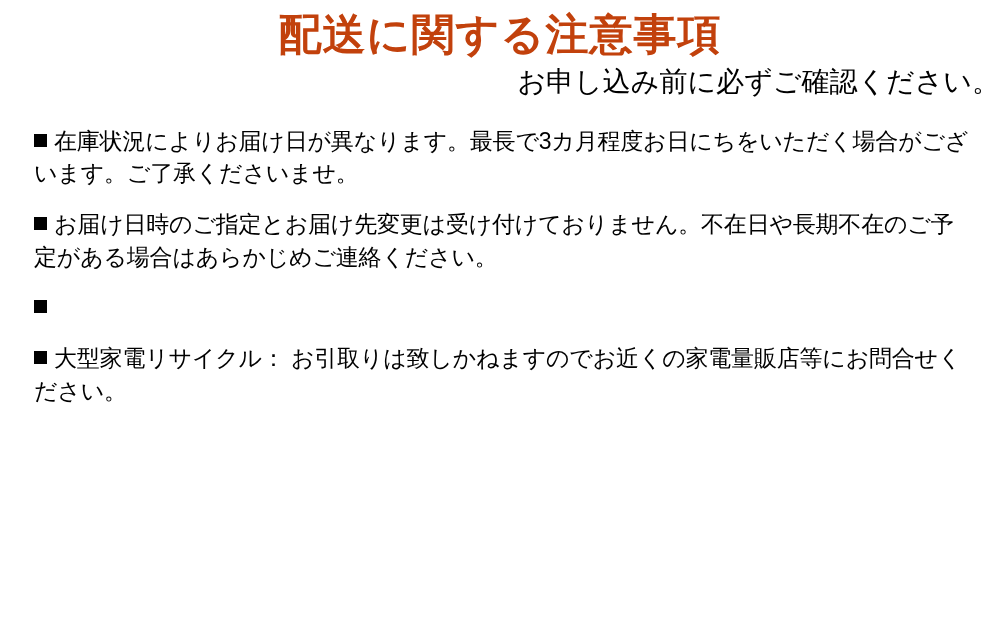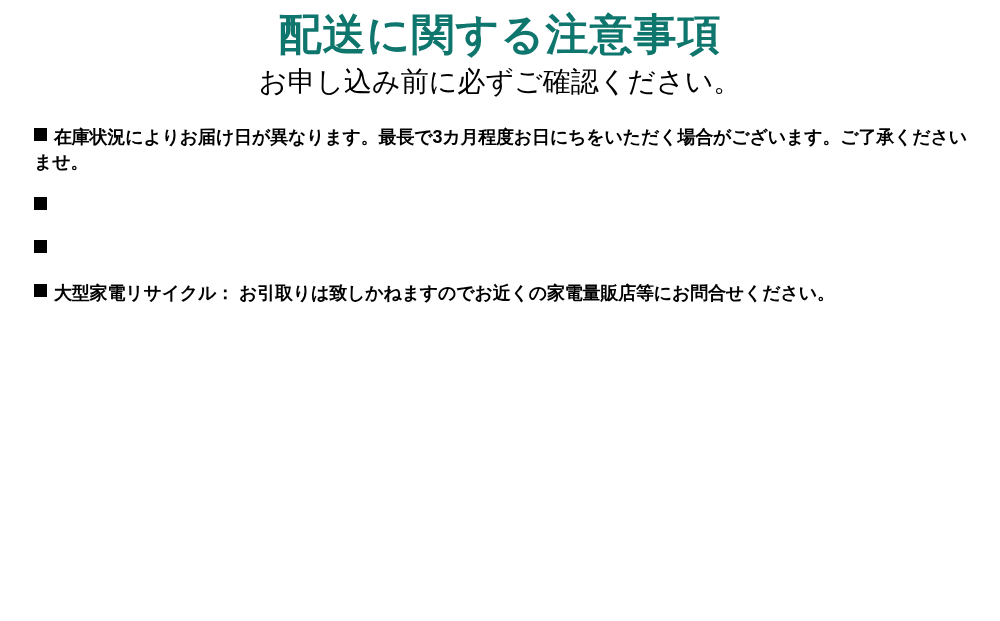--- a/index.html
+++ b/index.html
@@ -16,49 +16,48 @@
   }
   .page {
     width: 1000px;
     height: 621px;
     box-sizing: border-box;
     position: relative;
     background: #ffffff;
   }
   .title {
     text-align: center;
-    color: #0f766e;
+    color: #c2410c;
     font-size: 43px;
     font-weight: bold;
     letter-spacing: 1px;
     line-height: 1.05;
     margin: 12px 0 0 0;
     padding: 0;
   }
   .subtitle {
-    text-align: center;
+    text-align: right;
     color: #000000;
     font-size: 28px;
     font-weight: normal;
     letter-spacing: 0px;
     line-height: 1.2;
     margin: 8px 0 0 0;
     padding: 0;
   }
   .notes {
     margin: 26px 0 0 0;
     padding: 0 30px 0 34px;
   }
   .note {
-    font-size: 18px;
+    font-size: 23px;
     line-height: 1.42;
     margin: 0 0 18px 0;
     text-indent: 0;
     letter-spacing: -0.2px;
-    font-weight: bold;
   }
   .note:last-child {
     margin-bottom: 12px;
   }
   .bullet {
     display: inline-block;
     width: 13px;
     height: 13px;
     background: #000000;
     margin-right: 7px;
@@ -74,21 +73,21 @@
 
   <p class="subtitle">お申し込み前に必ずご確認ください。</p>
 
   <div class="notes">
 
     <p class="note">
       <span class="bullet"></span><span>在庫状況によりお届け日が異なります。最長で3カ月程度お日にちをいただく場合がございます。ご了承くださいませ。</span>
     </p>
 
     <p class="note">
-      <span class="bullet"></span>
+      <span class="bullet"></span><span>お届け日時のご指定とお届け先変更は受け付けておりません。不在日や長期不在のご予定がある場合はあらかじめご連絡ください。</span>
     </p>
 
     <p class="note">
       <span class="bullet"></span>
     </p>
 
 
     <p class="note">
       <span class="bullet"></span><span>大型家電リサイクル： お引取りは致しかねますのでお近くの家電量販店等にお問合せください。</span>
     </p>

